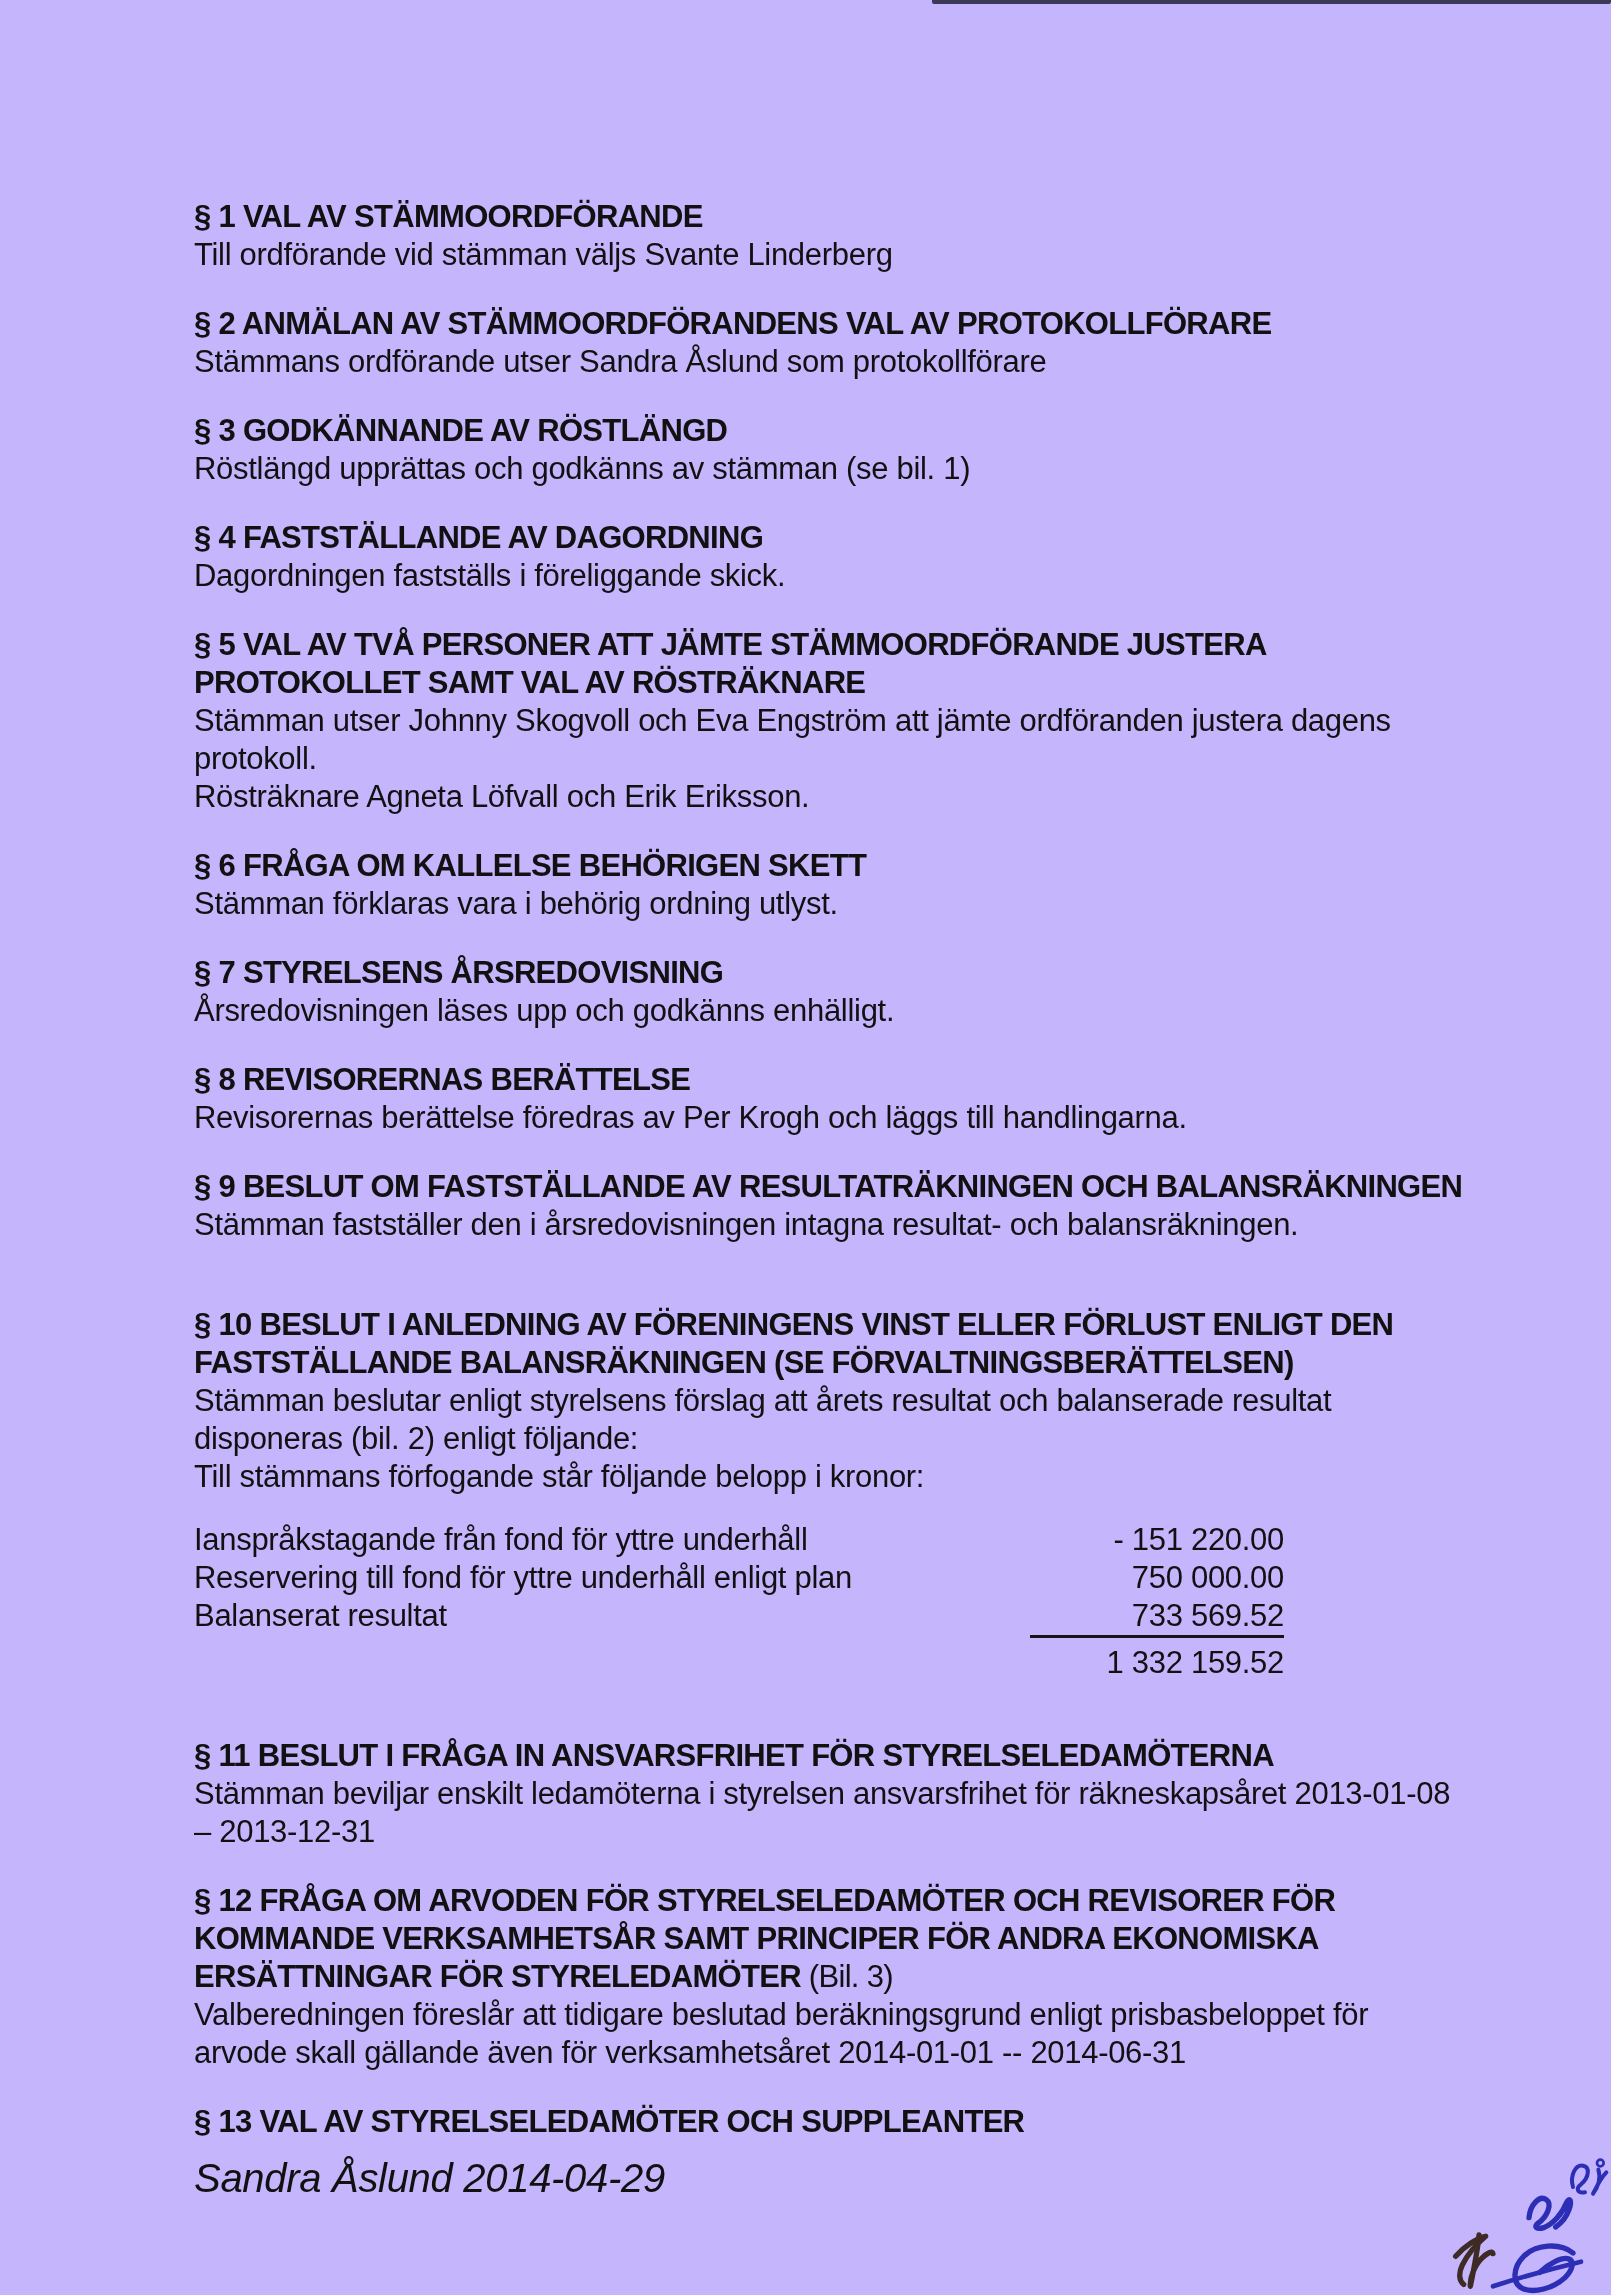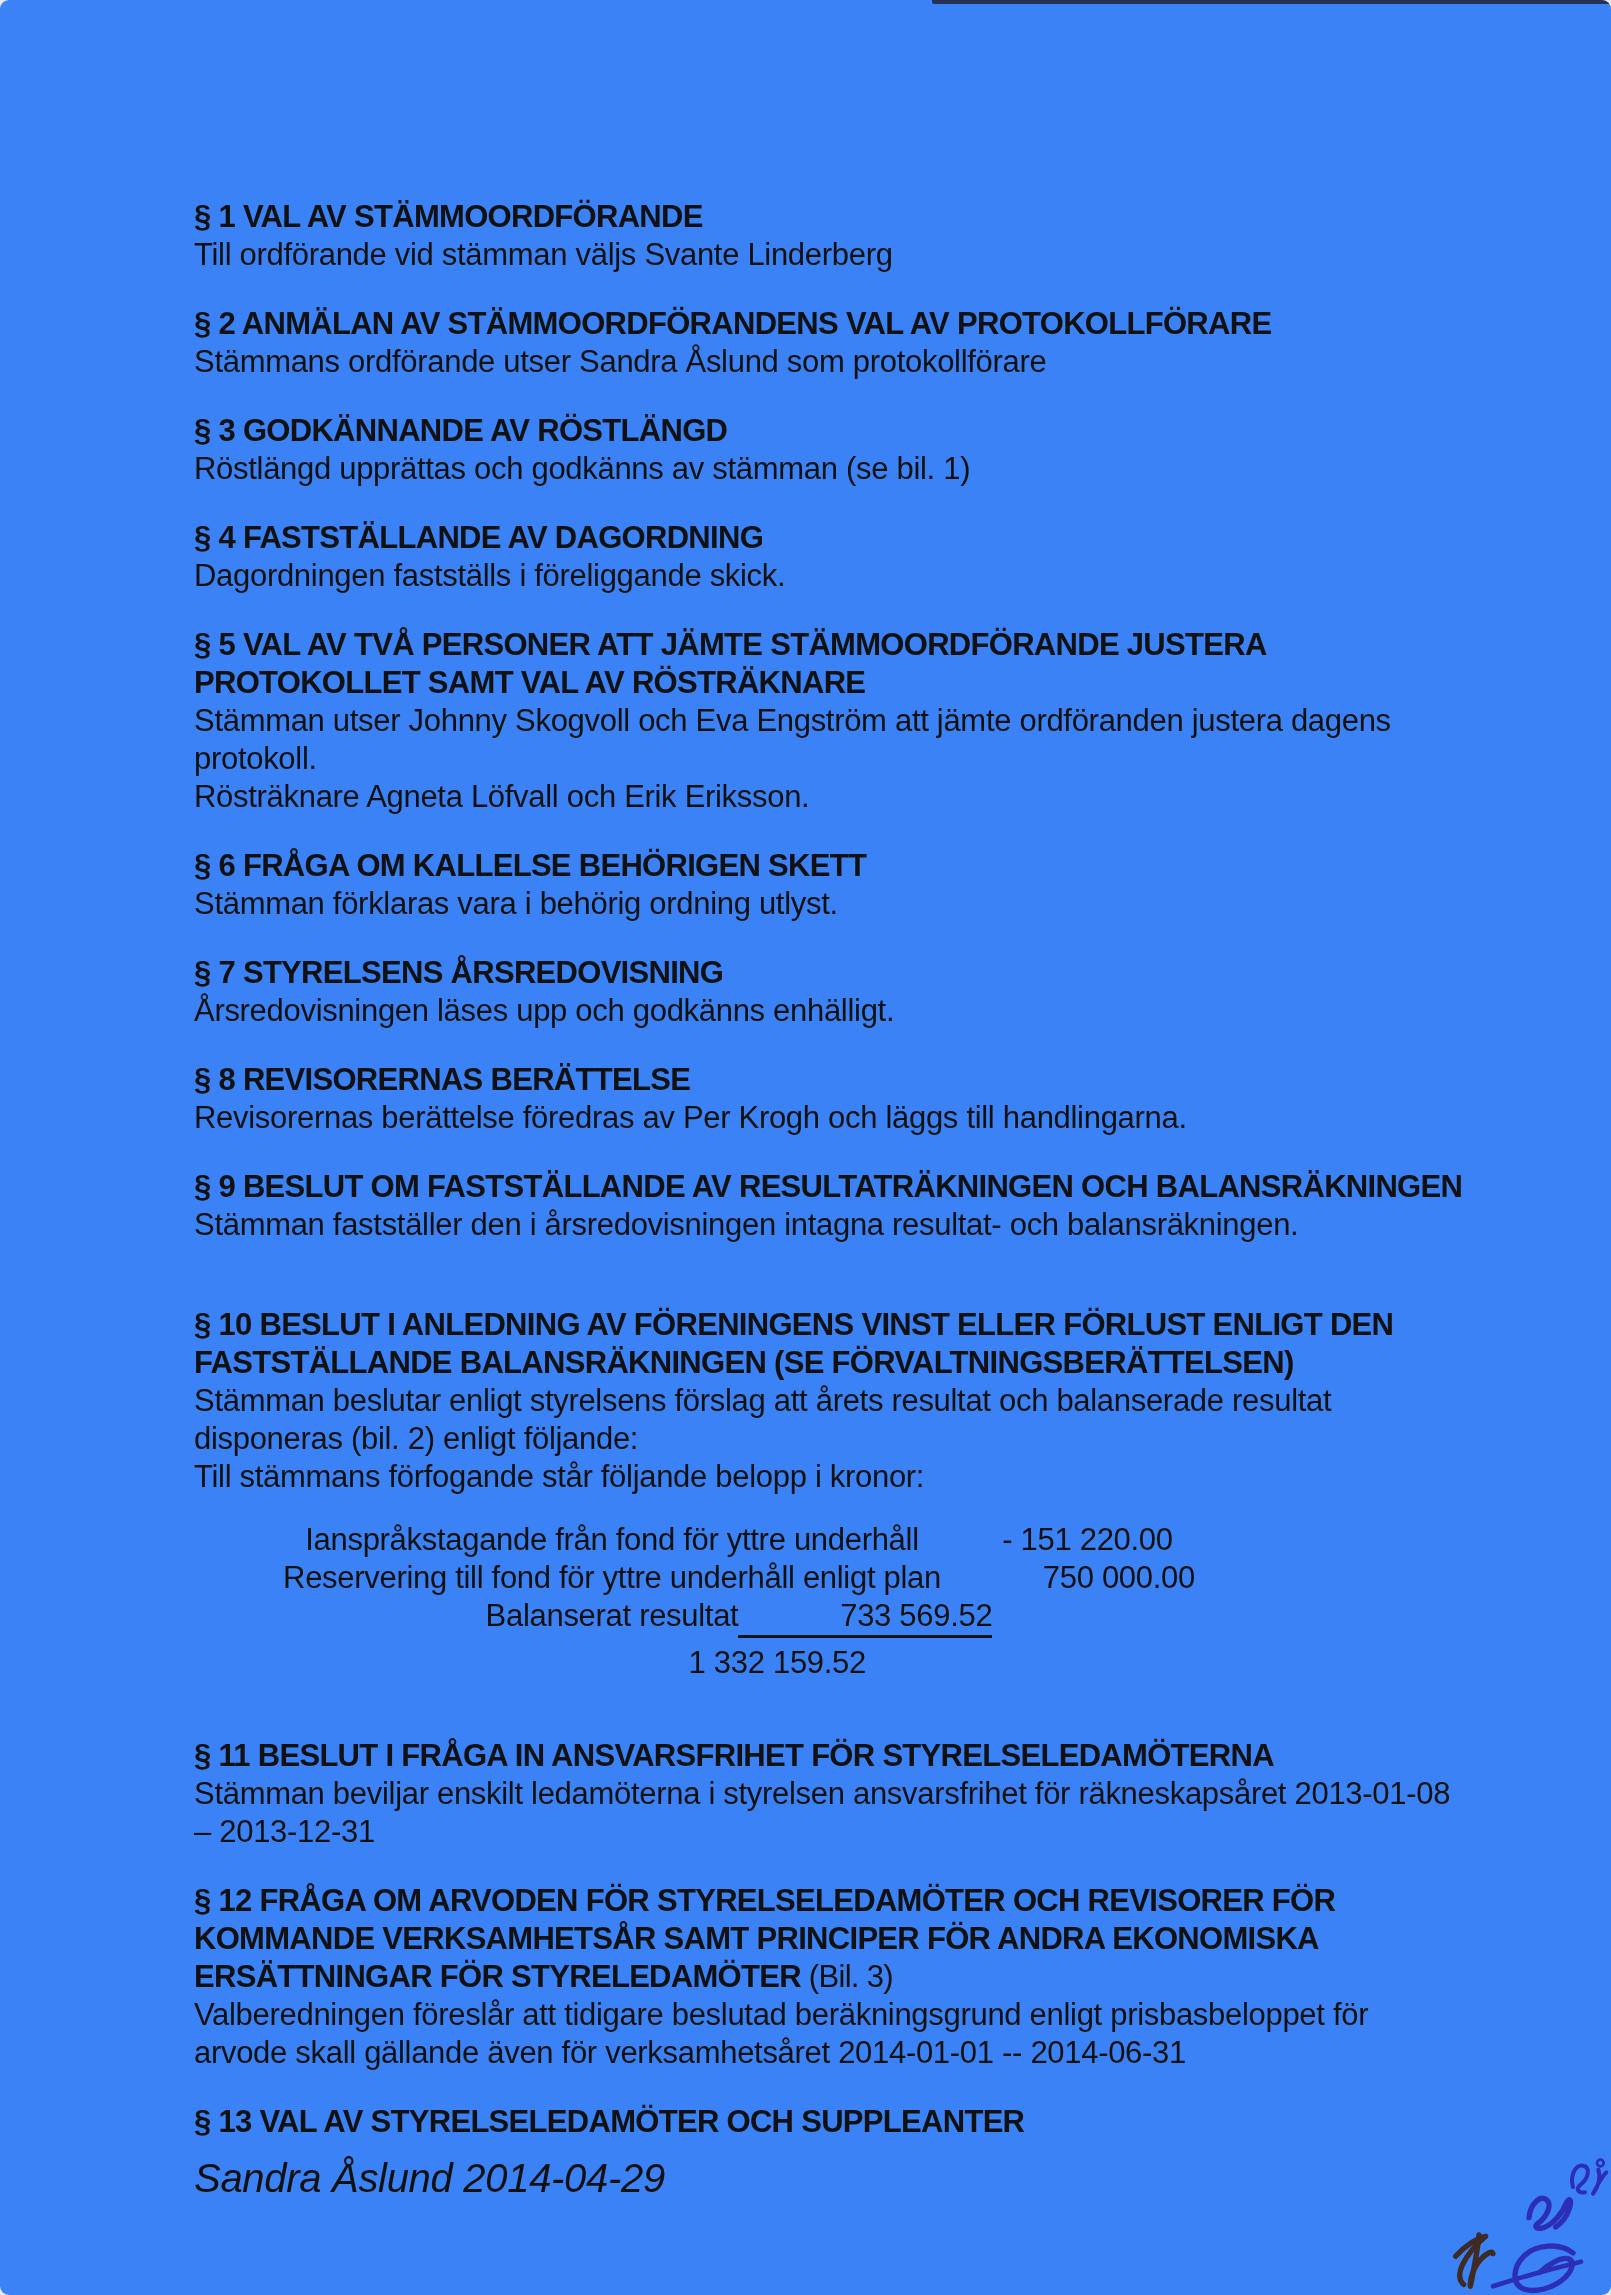--- a/index.html
+++ b/index.html
@@ -1,23 +1,22 @@
 <!DOCTYPE html>
 <html style="font-size:10.7px"><head>
 <meta charset="utf-8">
 <style>
   html,body{margin:0;padding:0;background:#e8e8e8;}
   .page{
     position:relative;
     width:1611px;height:2295px;
-    background:#3b82f6;
+    background:#c4b5fd;
     overflow:hidden;
     font-family:"Liberation Sans", sans-serif;
     color:#111111;
-    border-radius:9px;
   }
   
   .scan-edge{
     position:absolute;top:0;left:932px;width:679px;height:4px;
     background:#23233a;opacity:.85;border-radius:0 0 2px 2px;
   }
   .content{
     position:absolute;left:194px;top:198px;width:1269px;
   }
   section{margin:0 0 31px 0;}
@@ -31,21 +30,21 @@
     margin:0;padding:0;
     font-size:31px;line-height:38px;
     letter-spacing:-0.3px;
   }
   .sec-10{padding-top:31px;}
   .sec-11{padding-top:24px;}
   .sec-13{margin-bottom:0;}
   
   .alloc{margin-top:25.4px;width:1090px;}
   .alloc .row{
-    display:flex;justify-content:center;align-items:baseline;
+    display:flex;justify-content:space-between;align-items:baseline;
     font-size:31px;line-height:38px;letter-spacing:-0.3px;
   }
   .alloc .amt{min-width:254px;text-align:right;white-space:nowrap;}
   .alloc .amt.underline{border-bottom:3.3px solid #151515;padding-bottom:0;}
   .alloc .row.total{margin-top:5.3px;}
   .footer-line{
     margin-top:18.7px;
     font-size:40px;line-height:38px;letter-spacing:-0.3px;
     font-style:italic;
   }

